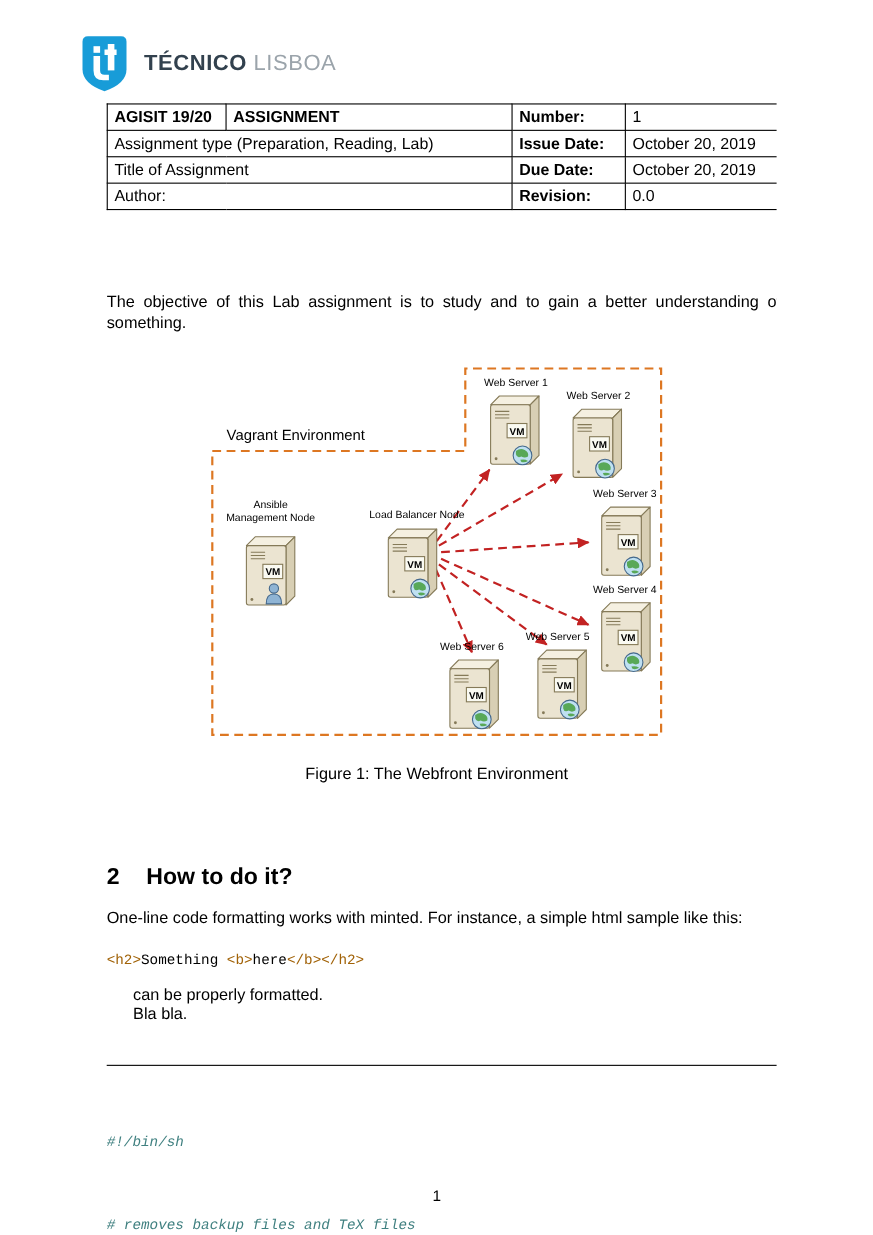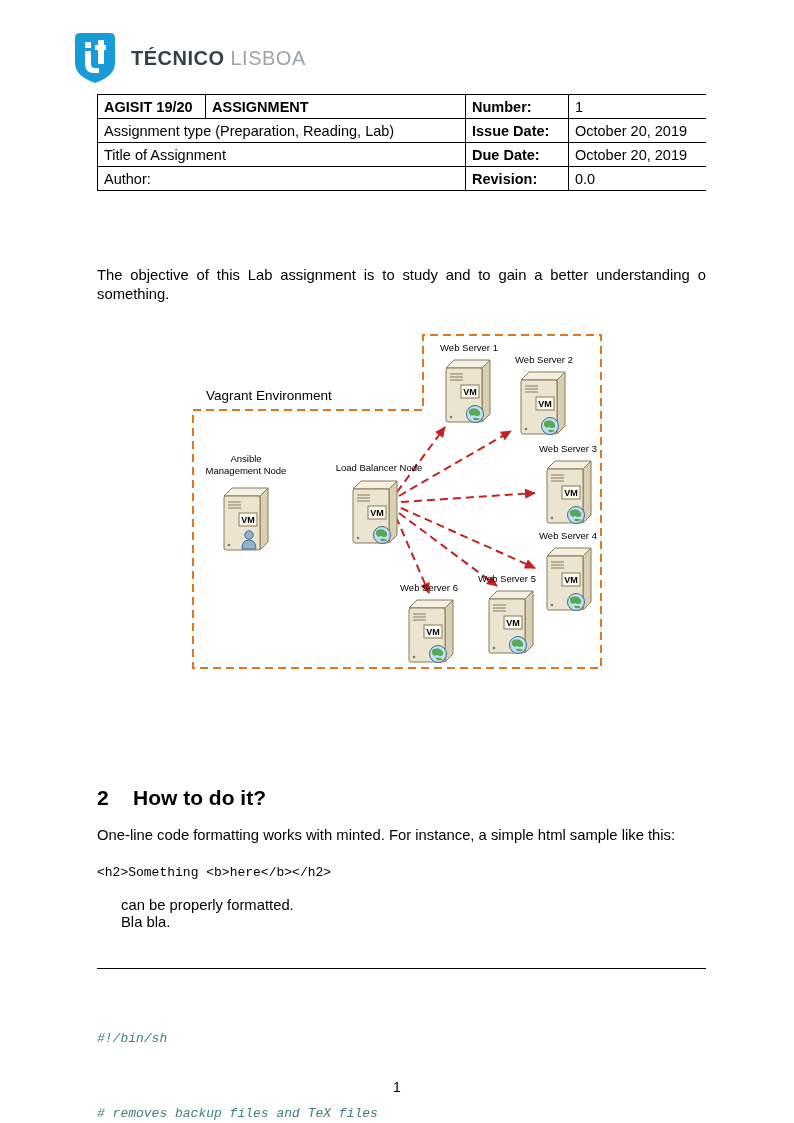--- a/index.html
+++ b/index.html
@@ -30,21 +30,21 @@
   .envbox { fill:none; stroke:#dd7722; stroke-width:2; stroke-dasharray:8 5; }
   .envlabel { font-size:13.5px; fill:#000; font-family:"Liberation Sans",sans-serif; }
   .nlabel { font-size:9.5px; fill:#000; text-anchor:middle; font-family:"Liberation Sans",sans-serif; }
   .vmbox { fill:#fafaf2; stroke:#857a58; stroke-width:1; }
   .vmtext { font-size:9px; font-weight:bold; text-anchor:middle; fill:#000; font-family:"Liberation Sans",sans-serif; }
   .arrow { stroke:#c22222; stroke-width:2; stroke-dasharray:8 5; fill:none; }
   .fig-caption { position:absolute; top:696px; left:0; width:794px; text-align:center; font-size:14.8px; }
 
   
   .inline-code { position:absolute; top:865px; left:97px; font-family:"Liberation Mono", monospace; font-size:13px; }
-  .tok-tag { color:#000000; }
+  .tok-tag { color:#a16207; }
   .tok-plain { color:#000; }
   .after-code { position:absolute; left:121px; font-size:14.8px; }
   .rule { position:absolute; left:97px; width:613px; border-top:1.3px solid #000; }
   .code-block { position:absolute; top:976px; left:97px; font-family:"Liberation Mono", monospace; font-size:13px; font-style:italic; color:#408080; line-height:25px; white-space:pre; }
 
   .page-number { position:absolute; top:1079px; left:0; width:794px; text-align:center; font-size:14px; }
 </style>
 </head>
 <body>
 
@@ -193,20 +193,21 @@
 
     <text class="nlabel" x="246" y="261">Web Server 6</text>
     <g transform="translate(221,267)">
       <use href="#server"></use>
       <rect class="vmbox" x="20" y="28" width="18" height="13"></rect>
       <text class="vmtext" x="29" y="38">VM</text>
       <use href="#globe" x="34" y="57"></use>
     </g>
   </svg>
 
+  <div class="fig-caption">Figure 1: The Webfront Environment</div>
 
   <div class="sec-heading" style="top:786px;">
     <span class="num">2</span><span>How to do it?</span>
   </div>
   <div class="para" style="top:810px;margin-top:16px;">One-line code formatting works with minted.  For instance, a simple html sample like this:</div>
 
   <div class="inline-code"><span class="tok-tag">&lt;h2&gt;</span><span class="tok-plain">Something </span><span class="tok-tag">&lt;b&gt;</span><span class="tok-plain">here</span><span class="tok-tag">&lt;/b&gt;</span><span class="tok-tag">&lt;/h2&gt;</span></div>
 
   <div class="after-code" style="top:897px;">can be properly formatted.</div>
   <div class="after-code" style="top:914px;">Bla bla.</div>

